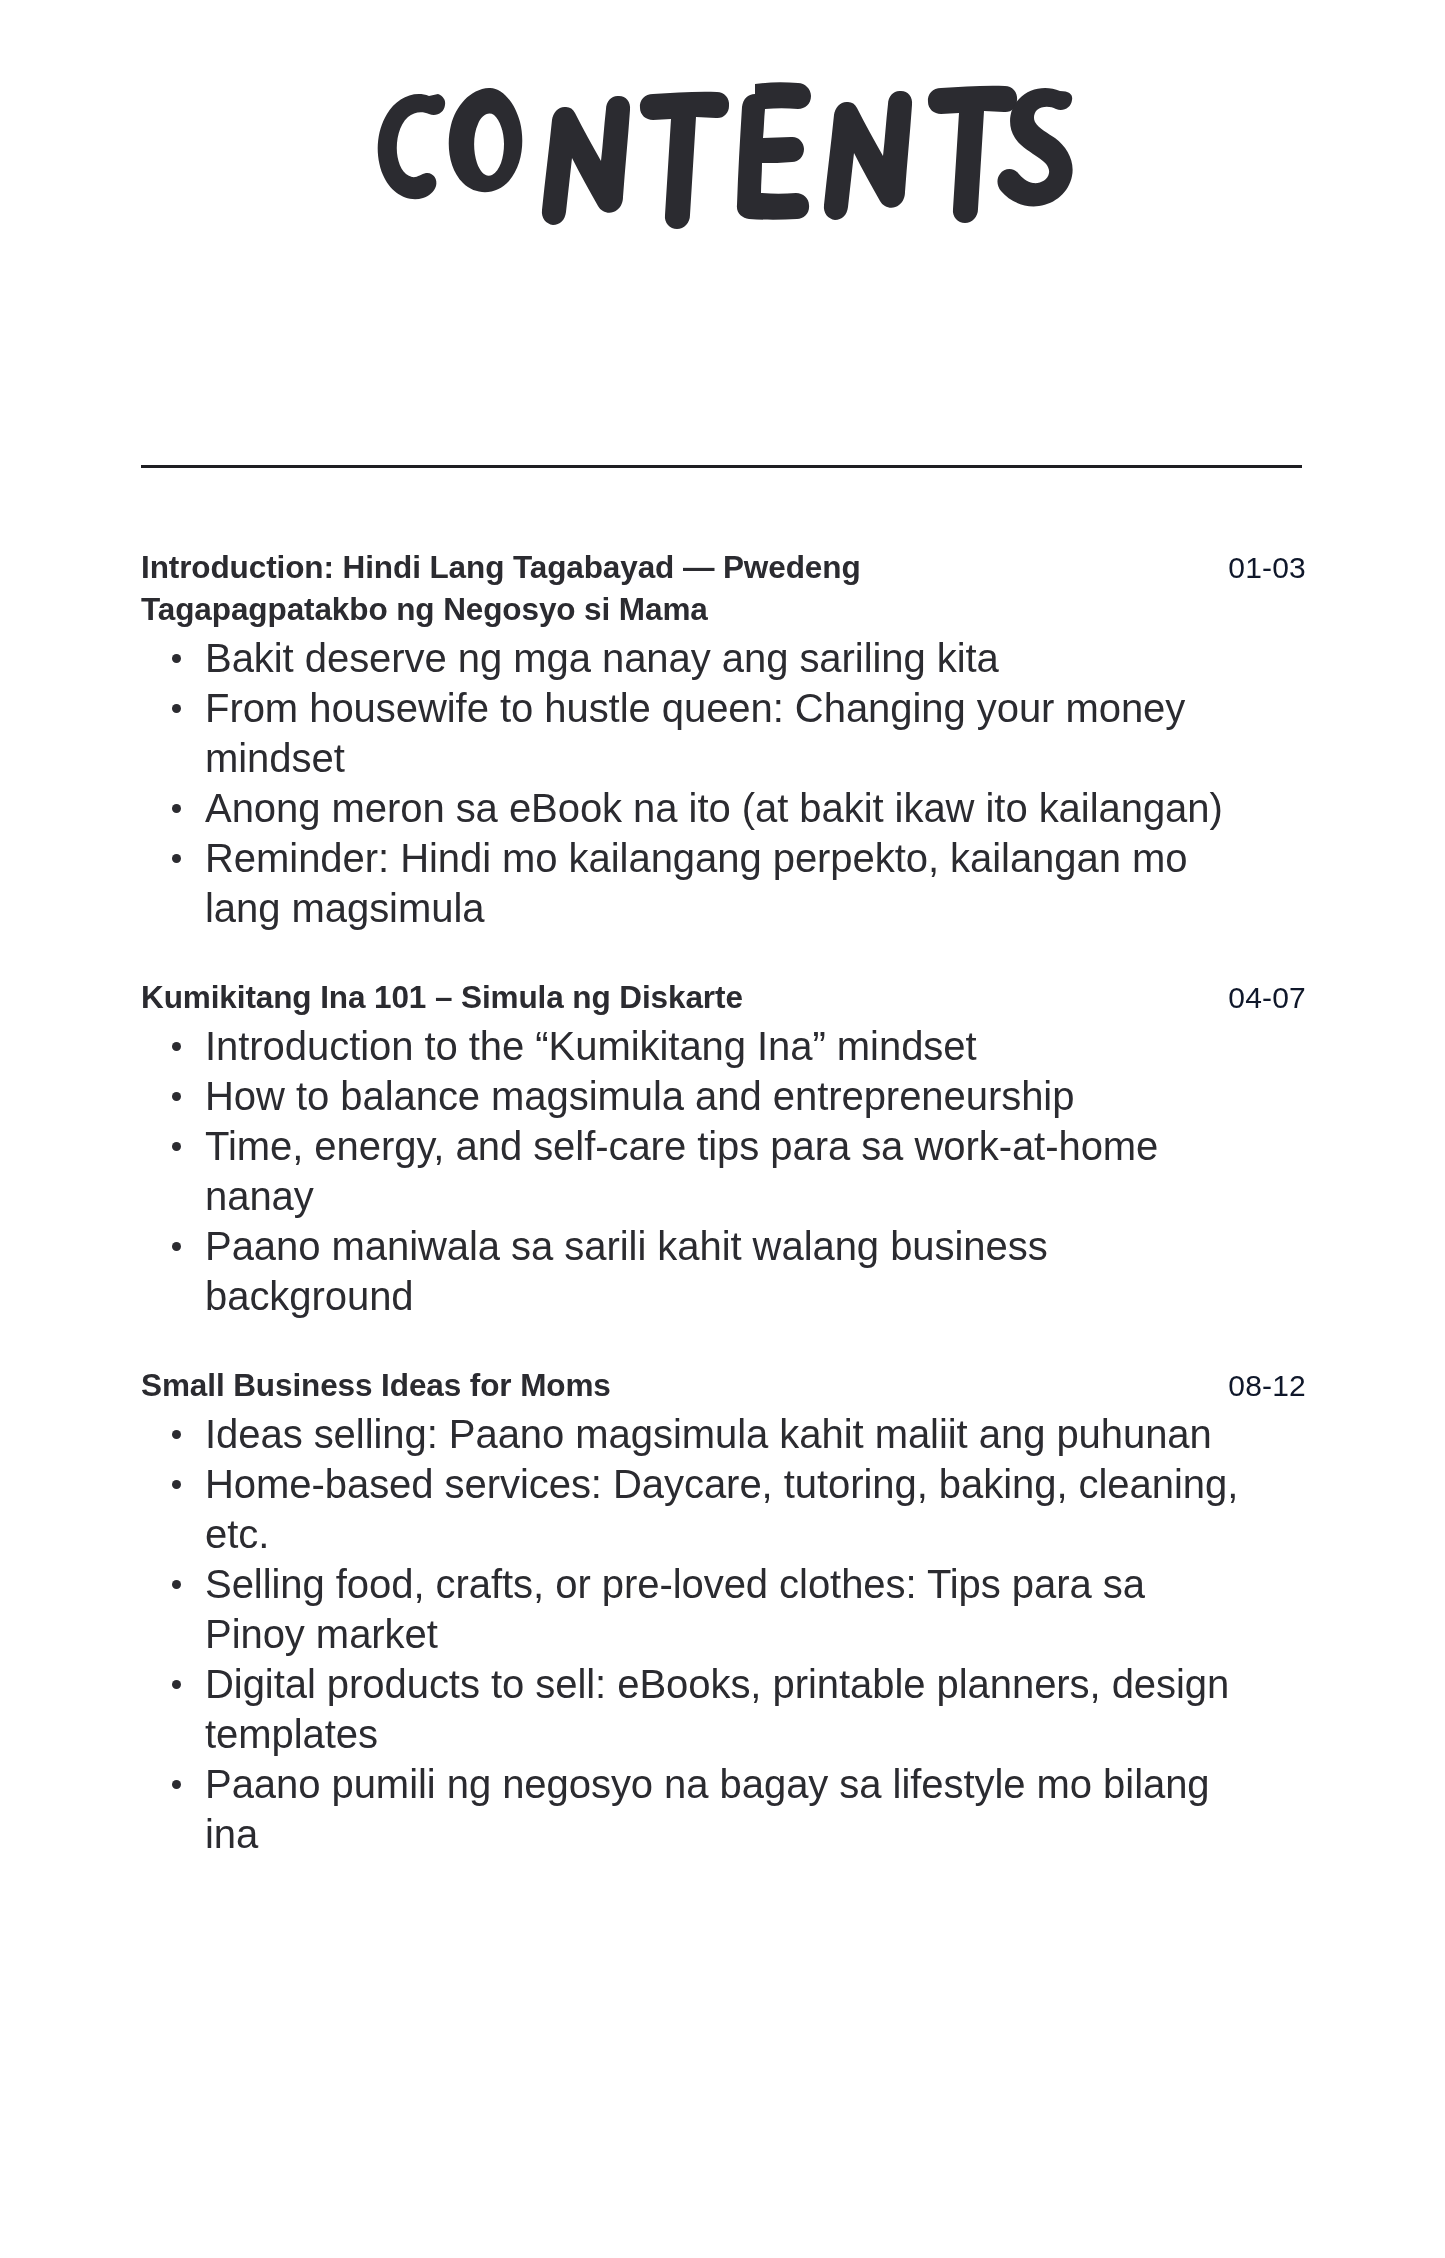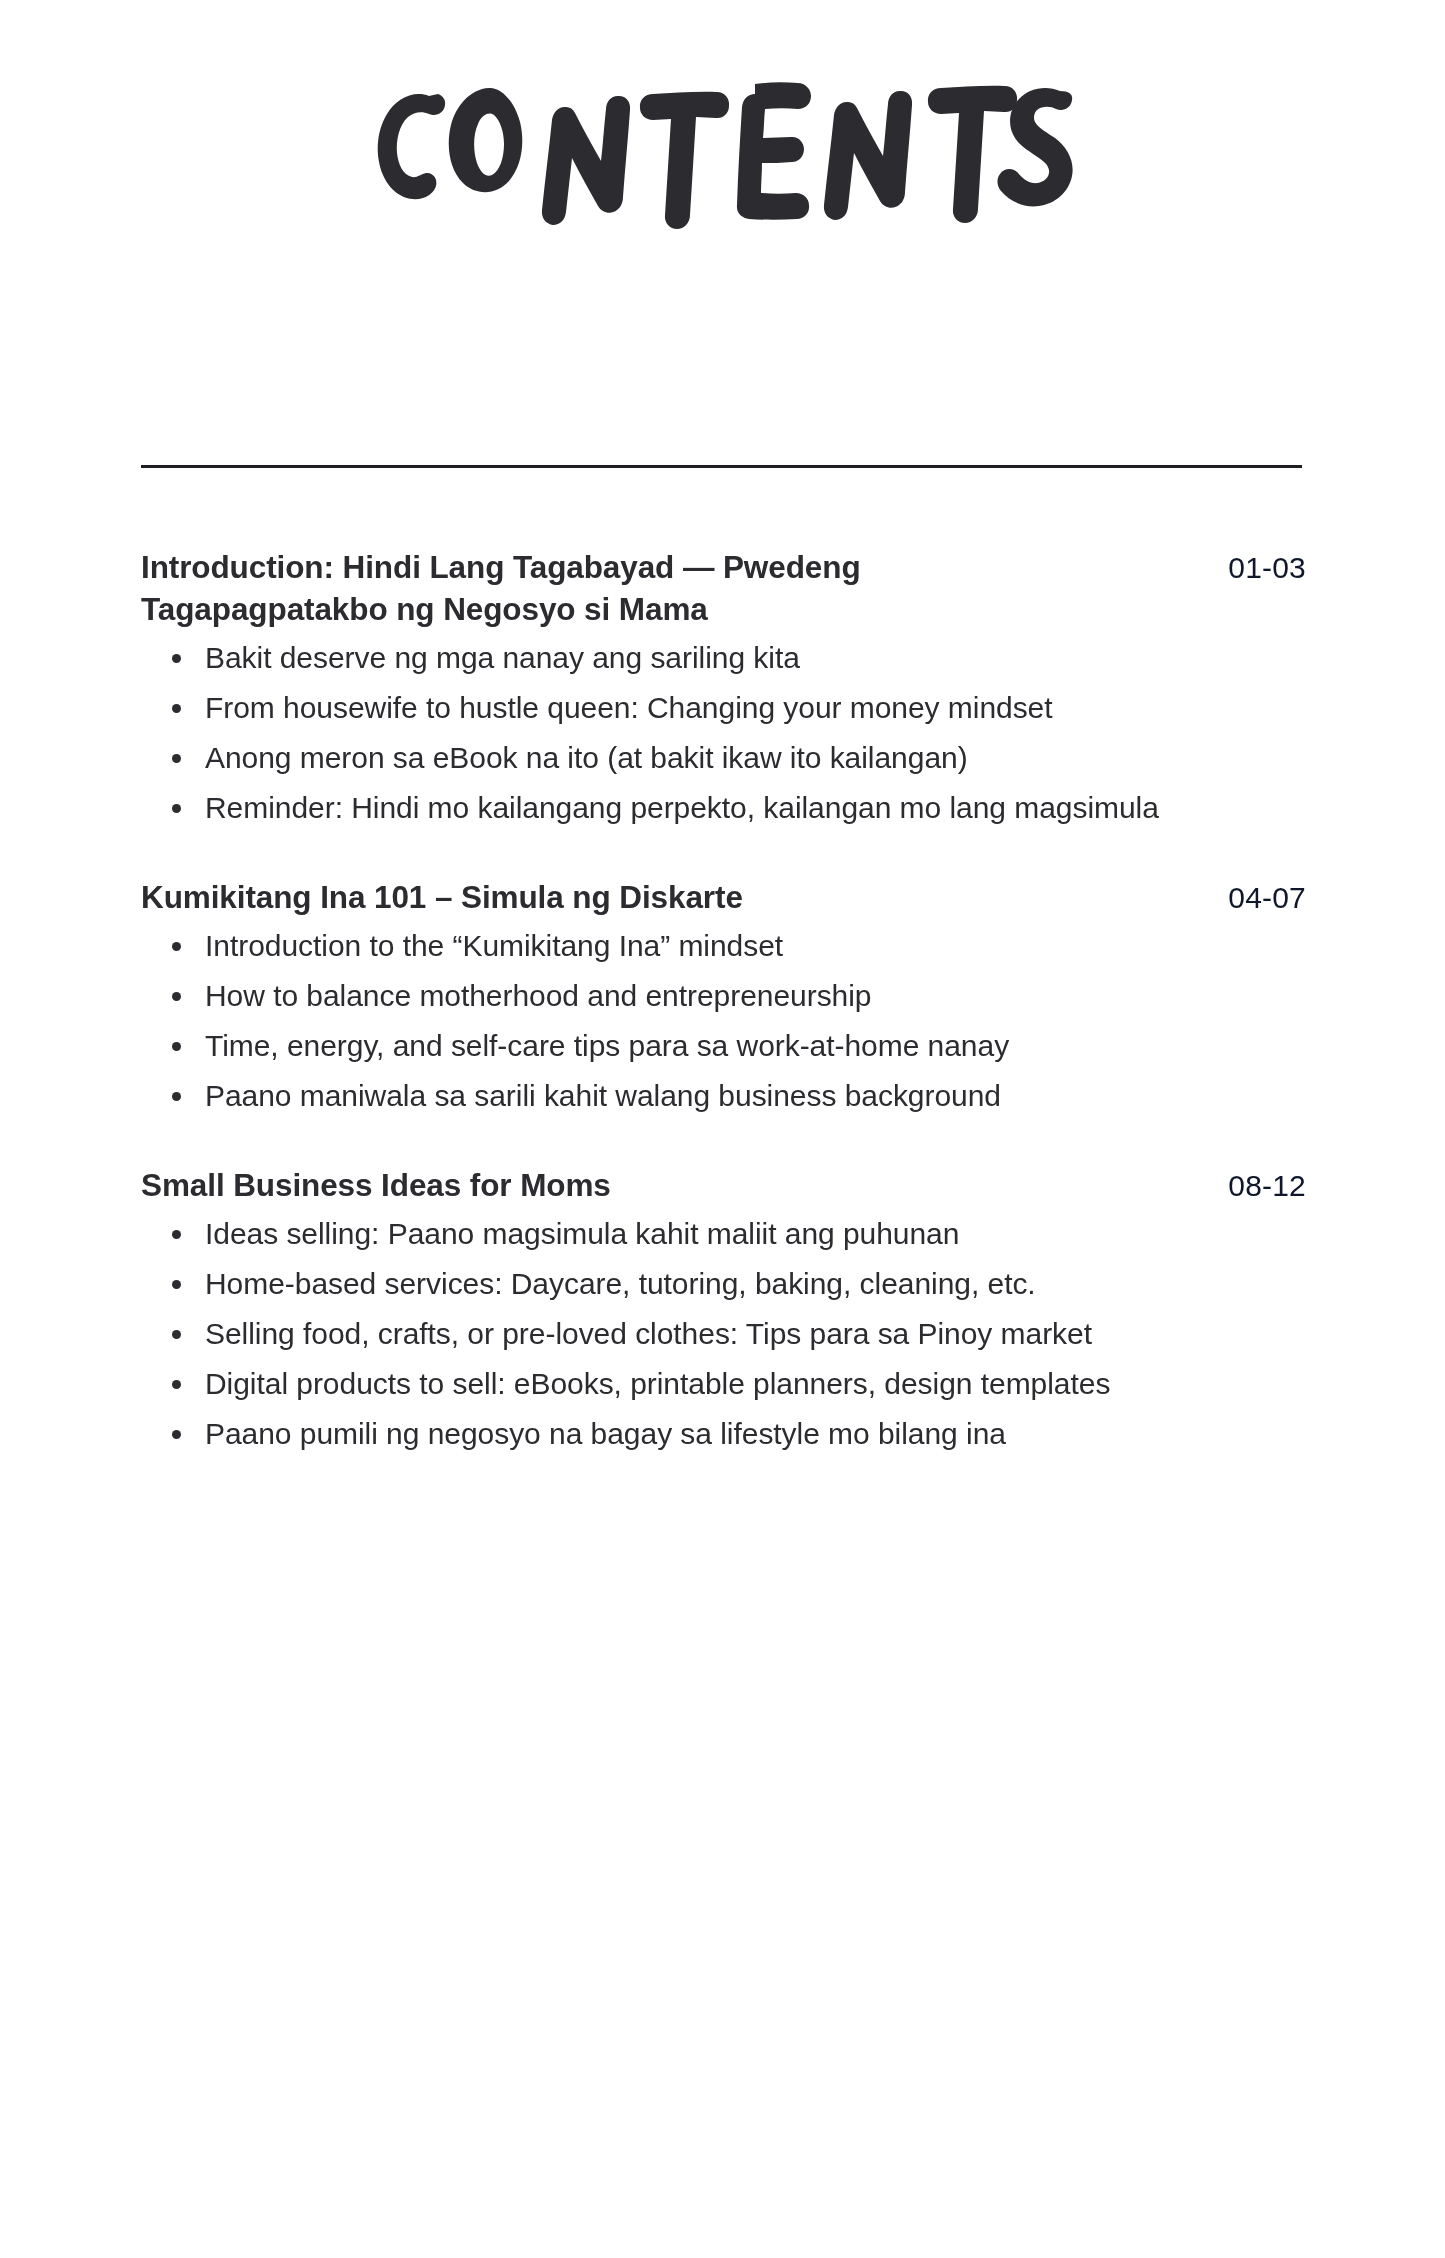--- a/index.html
+++ b/index.html
@@ -78,21 +78,21 @@
     color: #0f172a;
   }
   ul.bullets {
     list-style: none;
     margin: 2px 0 0 0;
     padding: 0;
   }
   ul.bullets li {
     position: relative;
     padding-left: 64px;
-    font-size: 30px;
+    font-size: 40px;
     font-weight: 400;
     line-height: 50px;
     letter-spacing: -0.05px;
     max-width: 1040px;
     color: #2b2b30;
   }
   ul.bullets li .dot {
     position: absolute;
     left: 31px;
     top: 21px;
@@ -165,21 +165,21 @@
         <div class="section-title">Kumikitang Ina 101 – Simula ng Diskarte</div>
         <div class="section-pages">04-07</div>
       </div>
       <ul class="bullets">
         <li>
           <span class="dot"></span>
           <span>Introduction to the “Kumikitang Ina” mindset</span>
         </li>
         <li>
           <span class="dot"></span>
-          <span>How to balance motherhood and entrepreneurship</span>
+          <span>How to balance magsimula and entrepreneurship</span>
         </li>
         <li>
           <span class="dot"></span>
           <span>Time, energy, and self-care tips para sa work-at-home nanay</span>
         </li>
         <li>
           <span class="dot"></span>
           <span>Paano maniwala sa sarili kahit walang business background</span>
         </li>
       </ul>

